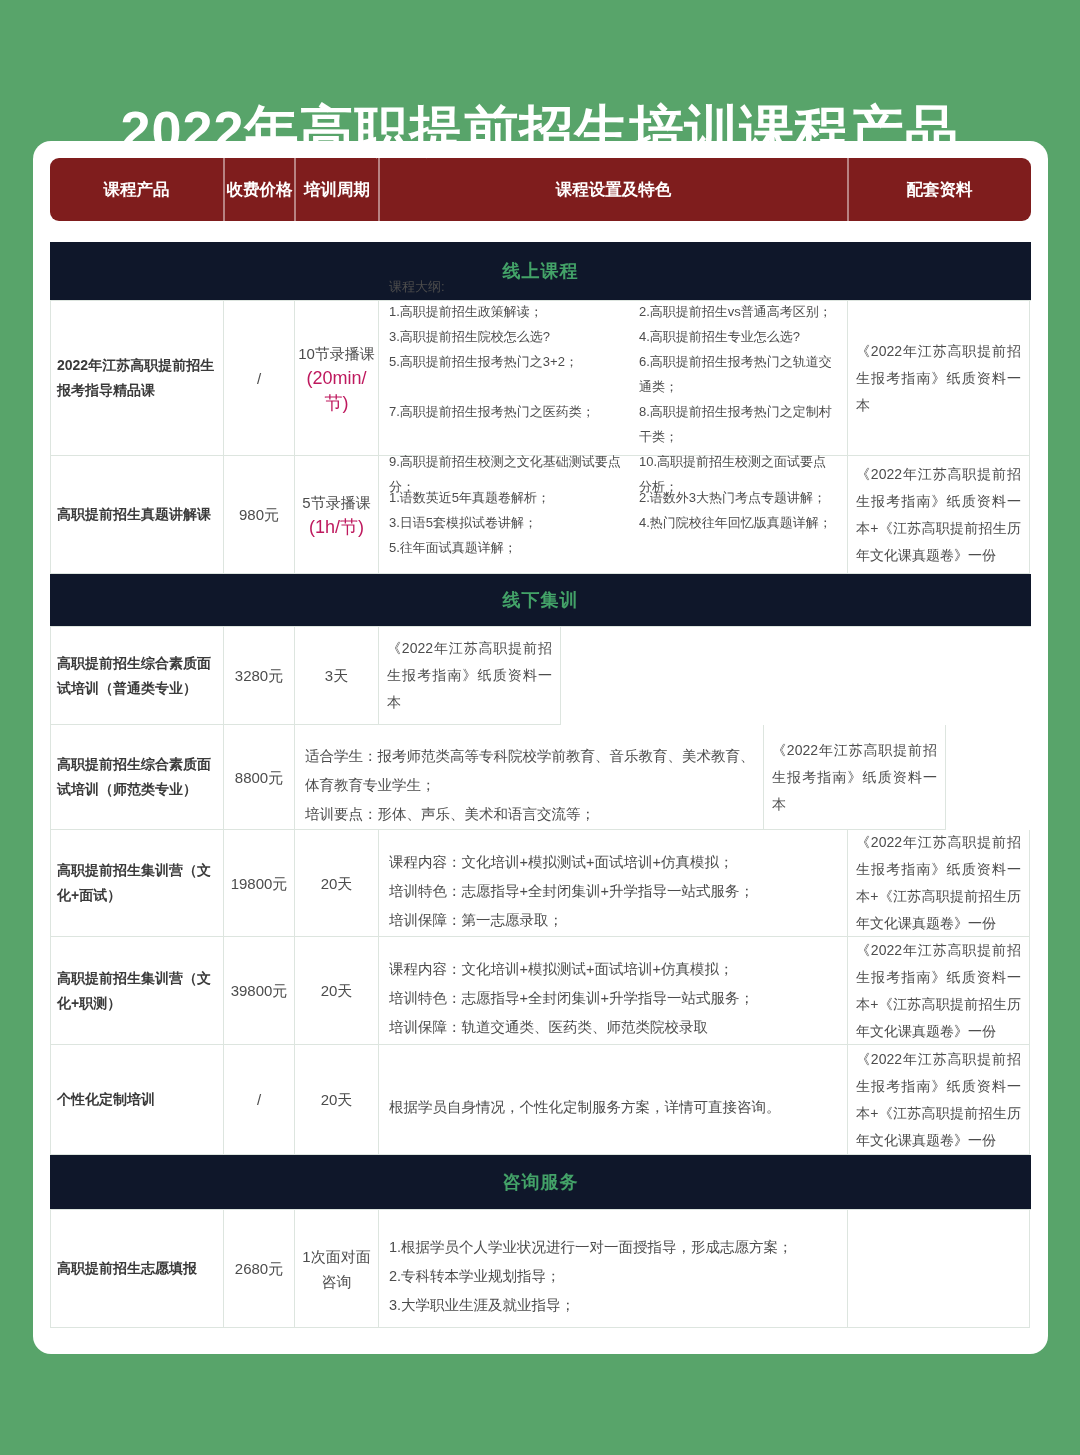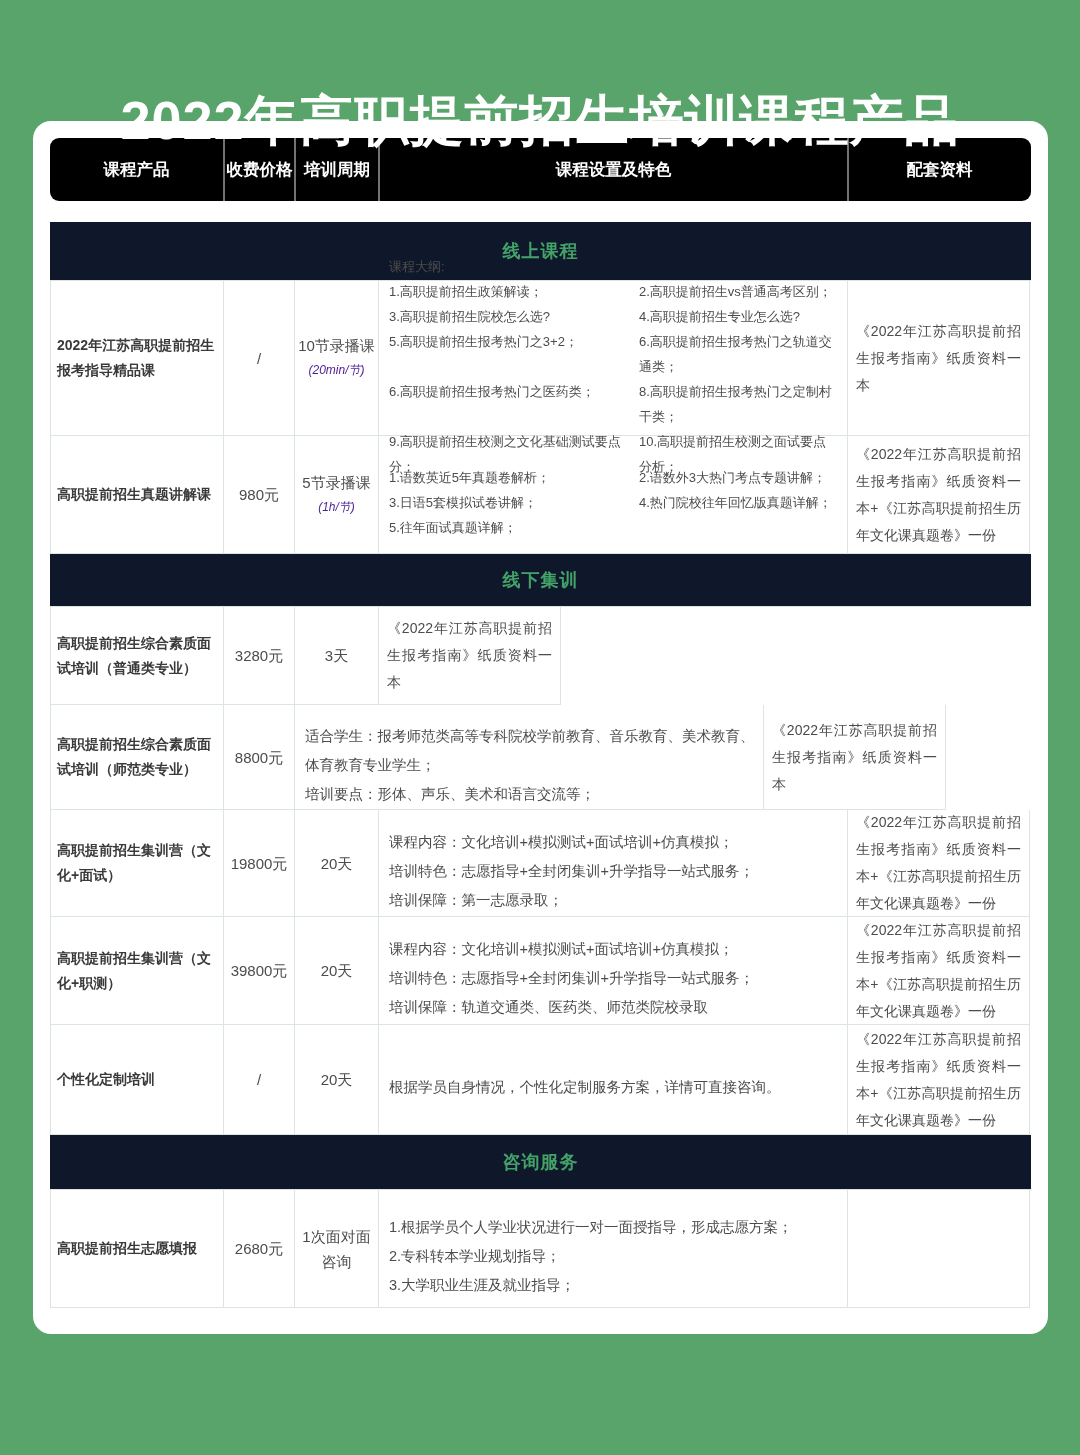--- a/index.html
+++ b/index.html
@@ -3,21 +3,21 @@
 <meta charset="utf-8">
 <style>
   html, body { margin: 0; padding: 0; }
   body {
     width: 1080px; height: 1455px;
     background: #58a46a;
     font-family: "Liberation Sans", "DejaVu Sans", sans-serif;
     overflow: hidden;
   }
   .page-title {
-    margin: 2px;
+    margin: 12px;
     padding-top: 88px;
     height: 117px;
     text-align: center;
     color: #ffffff;
     font-size: 54px;
     font-weight: 700;
     line-height: 60px;
     letter-spacing: 1px;
     box-sizing: border-box;
   }
@@ -27,21 +27,21 @@
     height: 1213px;
     background: #ffffff;
     border-radius: 18px;
     box-sizing: border-box;
     padding: 17px 17px 0 17px;
   }
   
   .thead {
     display: flex;
     height: 63px;
-    background: #000000;
+    background: #7f1d1d;
     border-radius: 9px;
     margin-bottom: 21px;
     overflow: hidden;
   }
   .thead > div {
     display: flex; align-items: center; justify-content: center;
     color: #ffffff; font-weight: 700; font-size: 16.5px;
     box-sizing: border-box;
   }
   .thead > div + div { border-left: 2px solid rgba(255,255,255,0.45); }
@@ -76,21 +76,21 @@
     font-weight: 700;
     color: #3a3a3a;
     font-size: 14px;
     line-height: 25px;
     text-align: left;
   }
   .c.price, .c.period {
     align-items: center; text-align: center;
     font-size: 15px; line-height: 25px; color: #4c4c4c;
   }
-  .c.period .sub { font-size: 12px; color: #4c1d95; font-style: italic; }
+  .c.period .sub { font-size: 18px; color: #be185d; }
   .c.feat { padding: 16px 8px 0 10px; font-size: 14.5px; line-height: 29px; }
   .c.feat.small { font-size: 13px; line-height: 25px; }
   .feat-grid { display: grid; grid-template-columns: 250px auto; }
   .c.mat {
     padding: 0 8px;
     font-size: 14px; line-height: 27px;
     text-align: justify;
   }
   
   .r0 { height: 155px; }
@@ -132,21 +132,21 @@
       </div>
       <div class="c feat small w-feat">
         <div>课程大纲:</div>
         <div class="feat-grid">
           <div>1.高职提前招生政策解读；</div>
           <div>2.高职提前招生vs普通高考区别；</div>
           <div>3.高职提前招生院校怎么选?</div>
           <div>4.高职提前招生专业怎么选?</div>
           <div>5.高职提前招生报考热门之3+2；</div>
           <div>6.高职提前招生报考热门之轨道交通类；</div>
-          <div>6.高职提前招生报考热门之医药类；</div>
+          <div>7.高职提前招生报考热门之医药类；</div>
           <div>8.高职提前招生报考热门之定制村干类；</div>
           <div>9.高职提前招生校测之文化基础测试要点分；</div>
           <div>10.高职提前招生校测之面试要点分析；</div>
         </div>
       </div>
       <div class="c mat w-mat">《2022年江苏高职提前招生报考指南》纸质资料一本</div>
     </div>
 
     <div class="t-row r1">
       <div class="c name w-name">高职提前招生真题讲解课</div>

